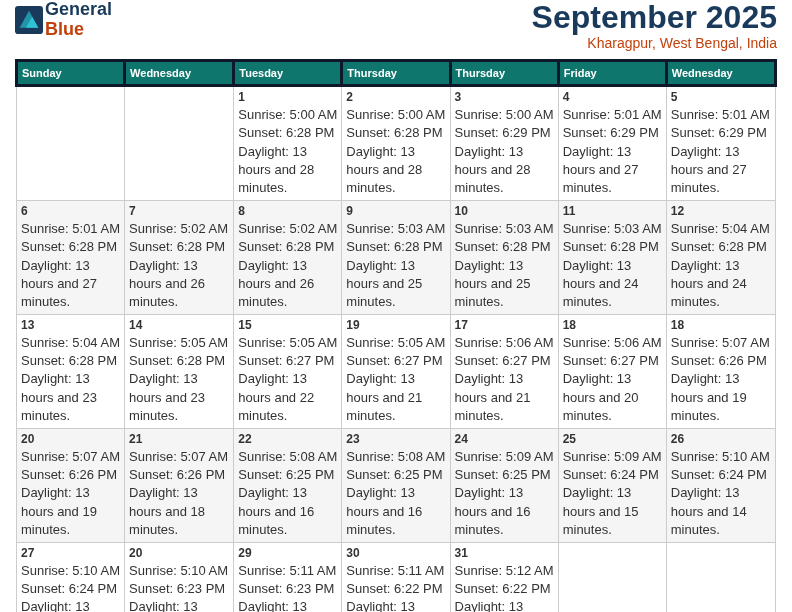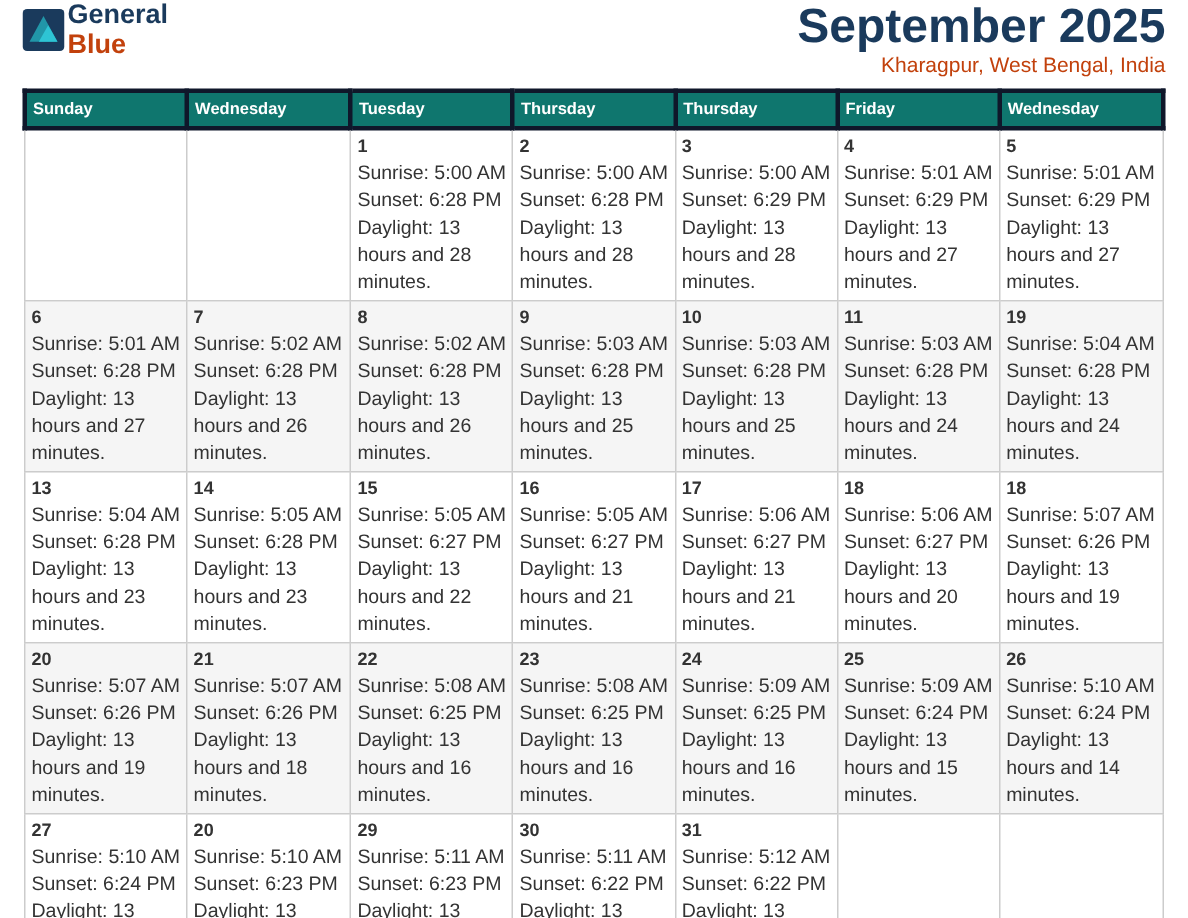--- a/index.html
+++ b/index.html
@@ -175,39 +175,39 @@
           </td>
           <td>
             <div class="day-num">10</div>
             <div class="day-info">Sunrise: 5:03 AM<br>Sunset: 6:28 PM<br>Daylight: 13 hours and 25 minutes.</div>
           </td>
           <td>
             <div class="day-num">11</div>
             <div class="day-info">Sunrise: 5:03 AM<br>Sunset: 6:28 PM<br>Daylight: 13 hours and 24 minutes.</div>
           </td>
           <td>
-            <div class="day-num">19</div>
+            <div class="day-num">12</div>
             <div class="day-info">Sunrise: 5:04 AM<br>Sunset: 6:28 PM<br>Daylight: 13 hours and 24 minutes.</div>
           </td>
         </tr>
         <tr>
           <td>
             <div class="day-num">13</div>
             <div class="day-info">Sunrise: 5:04 AM<br>Sunset: 6:28 PM<br>Daylight: 13 hours and 23 minutes.</div>
           </td>
           <td>
             <div class="day-num">14</div>
             <div class="day-info">Sunrise: 5:05 AM<br>Sunset: 6:28 PM<br>Daylight: 13 hours and 23 minutes.</div>
           </td>
           <td>
             <div class="day-num">15</div>
             <div class="day-info">Sunrise: 5:05 AM<br>Sunset: 6:27 PM<br>Daylight: 13 hours and 22 minutes.</div>
           </td>
           <td>
-            <div class="day-num">16</div>
+            <div class="day-num">19</div>
             <div class="day-info">Sunrise: 5:05 AM<br>Sunset: 6:27 PM<br>Daylight: 13 hours and 21 minutes.</div>
           </td>
           <td>
             <div class="day-num">17</div>
             <div class="day-info">Sunrise: 5:06 AM<br>Sunset: 6:27 PM<br>Daylight: 13 hours and 21 minutes.</div>
           </td>
           <td>
             <div class="day-num">18</div>
             <div class="day-info">Sunrise: 5:06 AM<br>Sunset: 6:27 PM<br>Daylight: 13 hours and 20 minutes.</div>
           </td>

